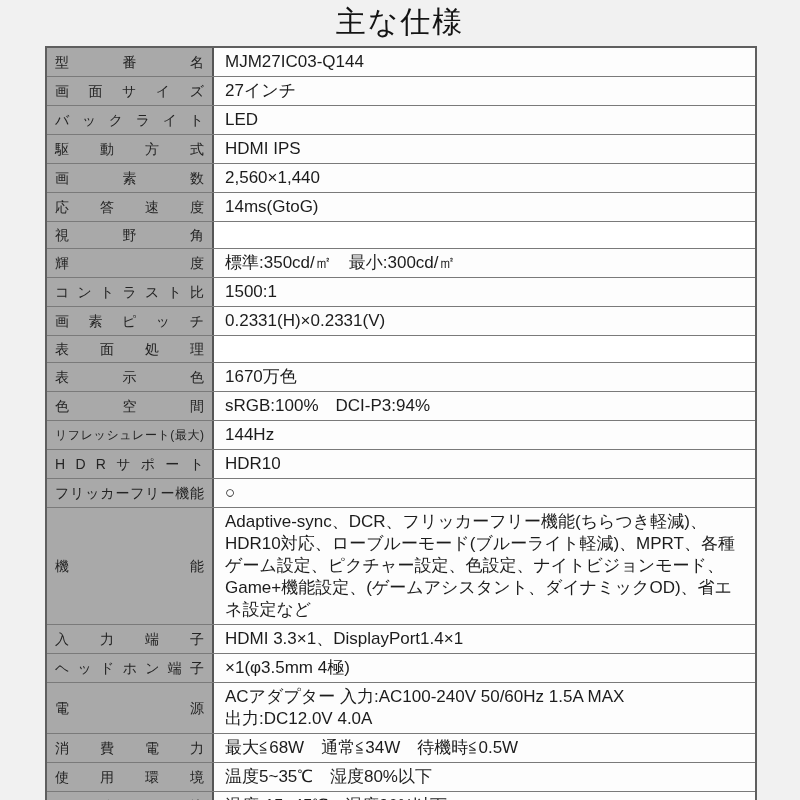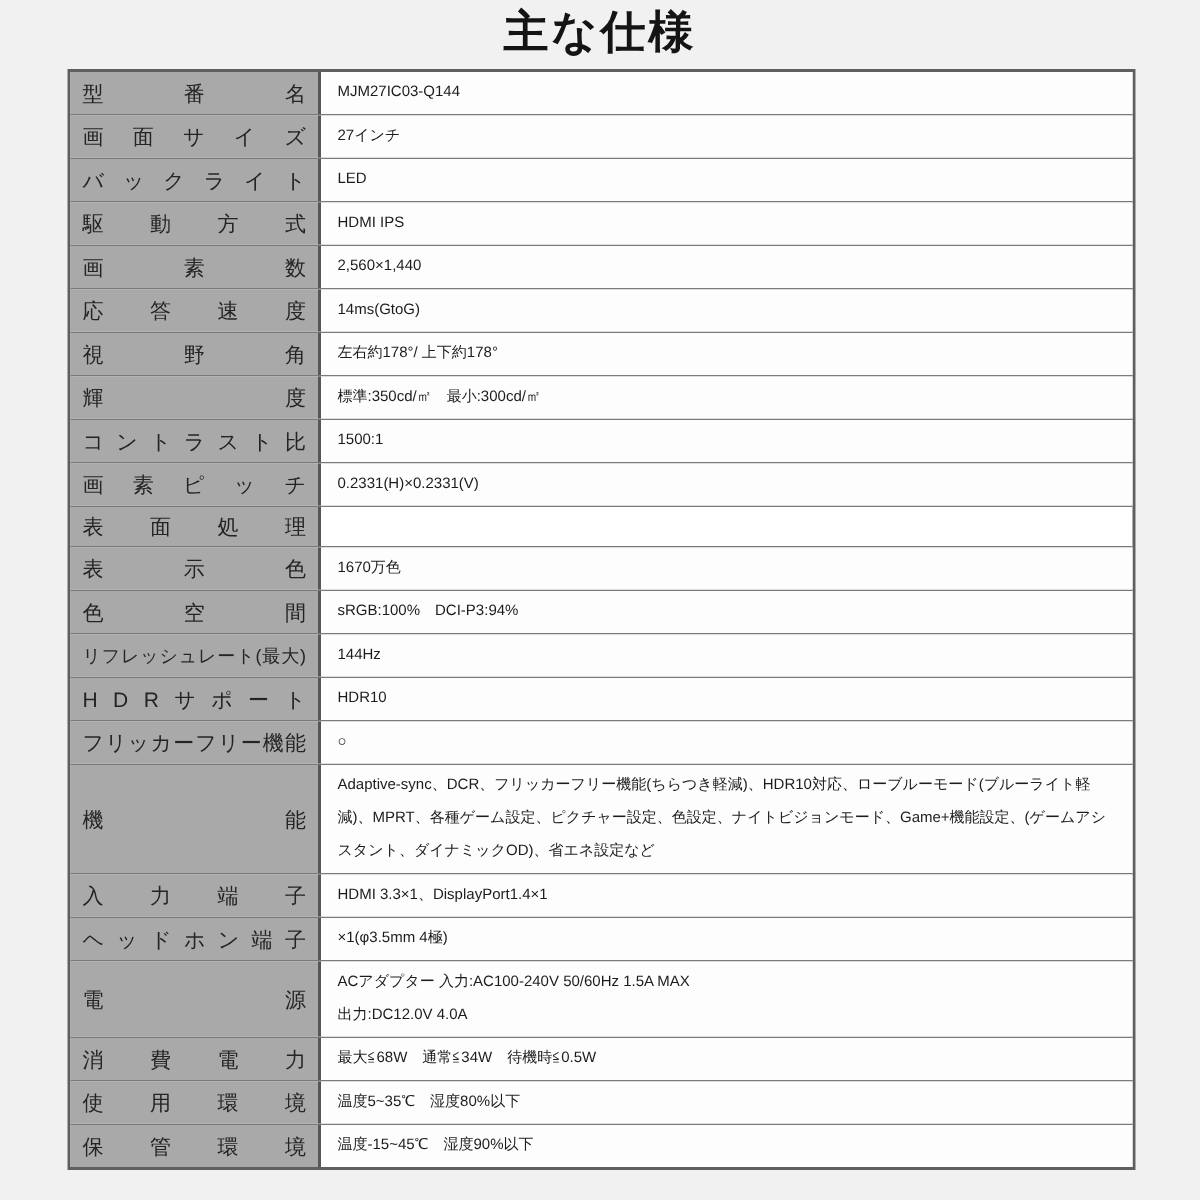--- a/index.html
+++ b/index.html
@@ -20,21 +20,21 @@
     height: 800px;
   }
   .title {
     position: absolute;
     top: 2px;
     left: 0;
     right: 0;
     margin: 0;
     text-align: center;
     font-family: "DejaVu Serif", "Liberation Serif", serif;
-    font-weight: bold;
+    font-weight: normal;
     font-size: 30px;
     line-height: 40px;
     color: #141414;
     letter-spacing: 2px;
   }
   .spec-table {
     position: absolute;
     left: 45px;
     top: 46px;
     width: 712px;
@@ -72,21 +72,21 @@
   .cell-value {
     flex: 1;
     min-width: 0;
     box-sizing: border-box;
     background: #fdfdfd;
     display: flex;
     align-items: center;
     padding: 3px 11px;
   }
   .vtext {
-    font-size: 10px;
+    font-size: 17px;
     color: #1c1c1c;
     line-height: 22px;
     white-space: pre-line;
   }
 </style>
 </head>
 <body>
 
 <div class="page">
   <h1 class="title">主な仕様</h1>
@@ -176,23 +176,20 @@
     </div>
   </div>
 
   <div class="row">
     <div class="cell-label">
       <span class="jchars">
             <span>視</span>
             <span>野</span>
             <span>角</span>
           </span>
-    </div>
-    <div class="cell-value">
-      <span class="vtext">左右約178°/ 上下約178°</span>
     </div>
   </div>
 
   <div class="row">
     <div class="cell-label">
       <span class="jchars">
             <span>輝</span>
             <span>度</span>
           </span>
     </div>

